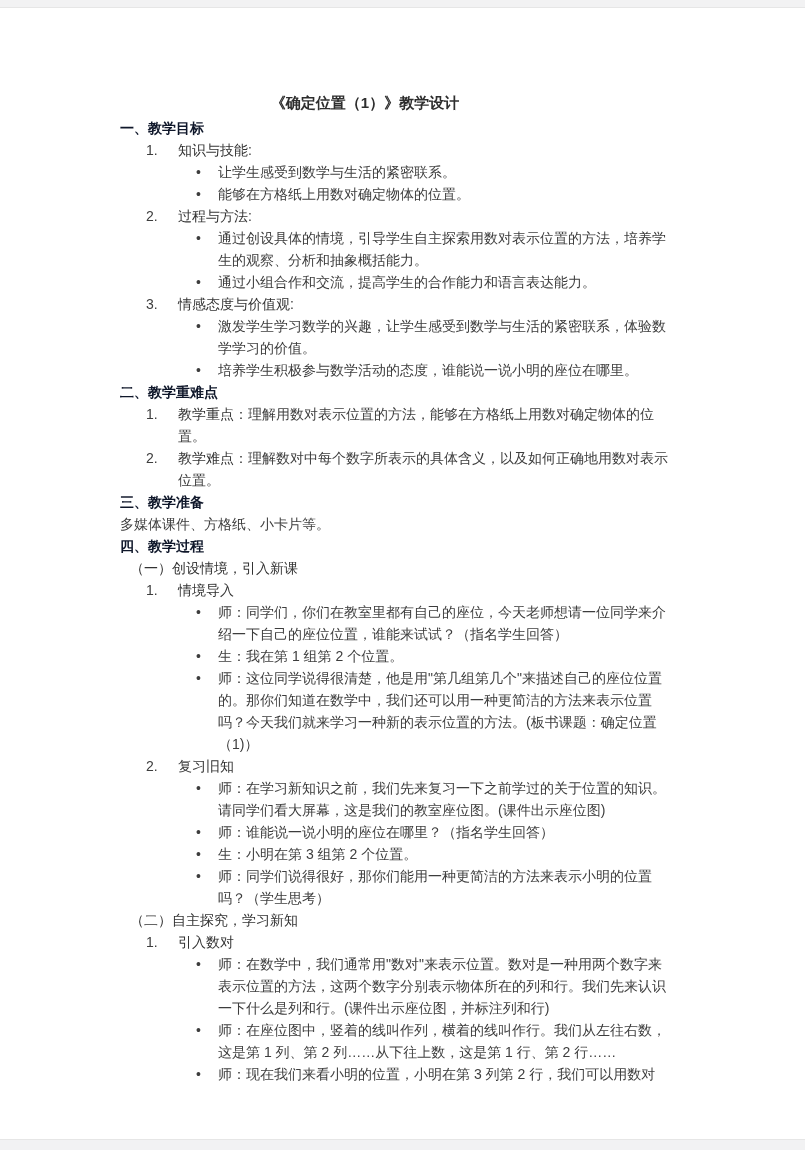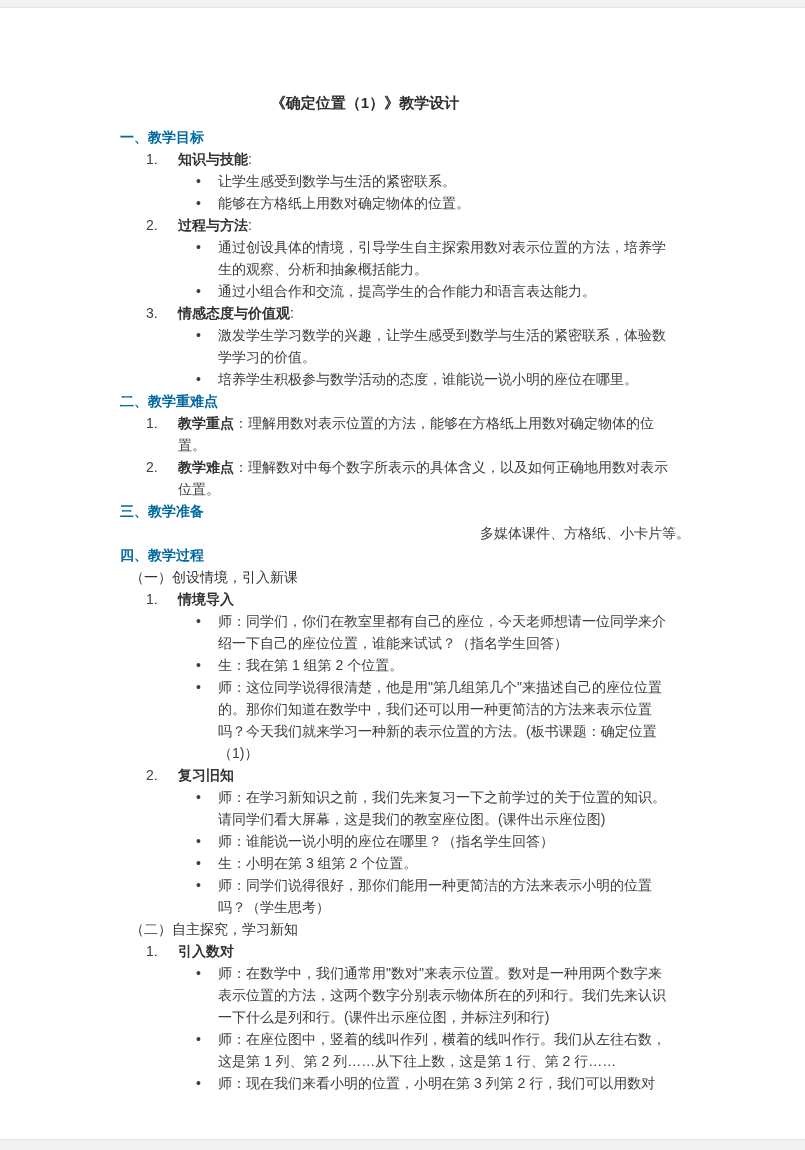--- a/index.html
+++ b/index.html
@@ -22,31 +22,31 @@
     width:805px; height:11px;
     background:#f2f2f3;
     border-top:1px solid #e6e6e6;
   }
   .page { padding:84px 115px 0 120px; }
   .title {
     font-weight:bold;
     font-size:15px;
     text-align:center;
     margin-right:80px; 
-    margin-bottom:12px;
+    margin-bottom:3px;
     color:#2e2e2e;
   }
-  .h1 { font-weight:bold; color:#0369a1; }
+  .h1 { font-weight:bold; color:#0f172a; }
   .h2 { font-weight:normal; padding-left:10px; color:#333333; }
   .num { position:relative; padding-left:58px; padding-right:12px; }
   .num .n { position:absolute; left:26px; top:0; }
-  .num .lbl { font-weight:bold; color:#333333; }
+  .num .lbl { font-weight:normal; color:#333333; }
   .bullet { position:relative; padding-left:98px; padding-right:17px; }
   .bullet .dot { position:absolute; left:76px; top:0; }
-  .para { padding:0;text-align:right; }
+  .para { padding:0; }
 </style>
 </head>
 <body>
 
 <div class="gutter-top"></div>
 
 <div class="page">
 
   <div class="title">《确定位置（1）》教学设计</div>
 

